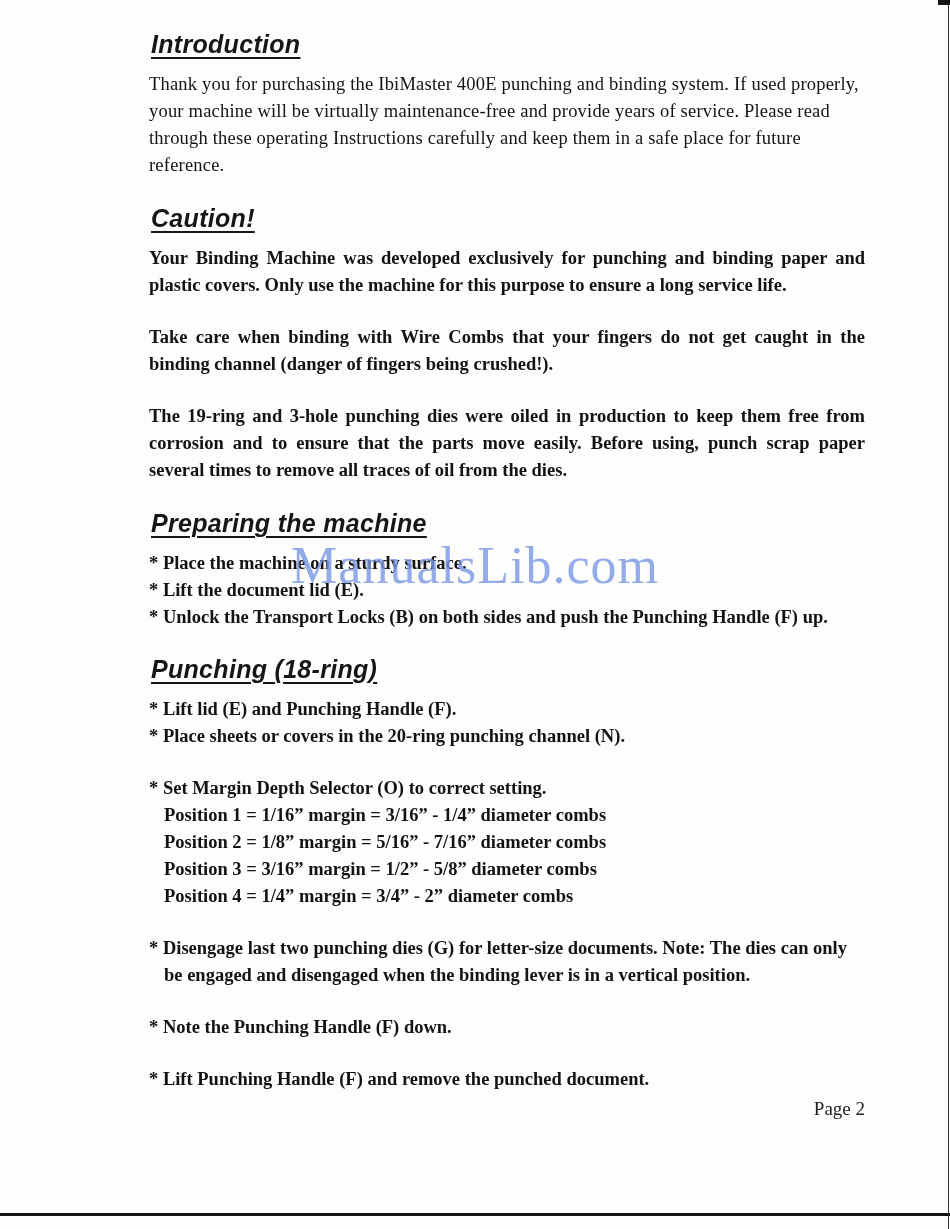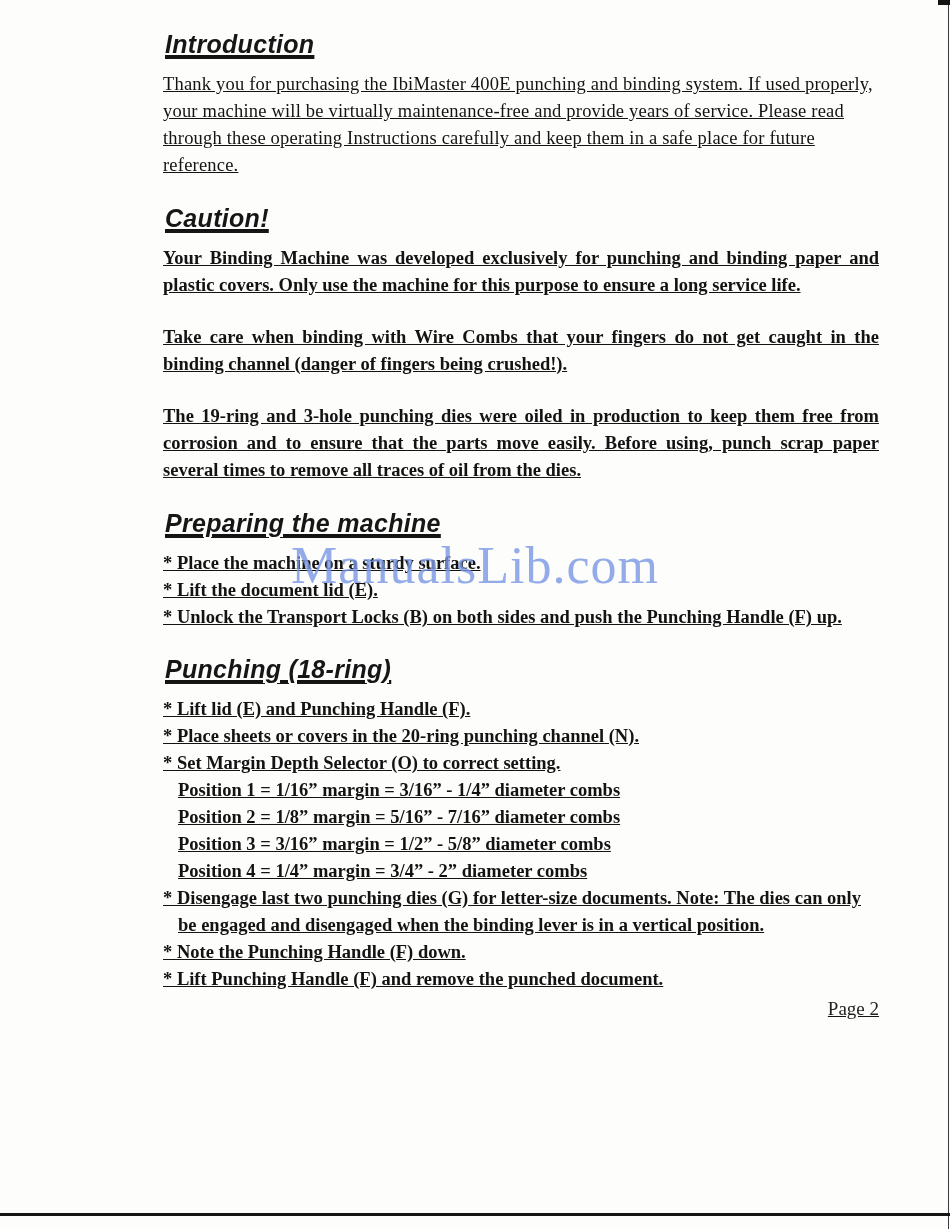--- a/index.html
+++ b/index.html
@@ -13,23 +13,22 @@
     position: relative;
     width: 950px;
     height: 1229px;
     background: #fdfdfc;
     overflow: hidden;
     color: #131313;
   }
   .content {
     position: absolute;
     top: 26px;
-    left: 163px;
+    left: 149px;
     width: 716px;
-    text-decoration: underline;
   }
   .heading {
     font-family: "Liberation Sans", sans-serif;
     font-style: italic;
     font-weight: 700;
     font-size: 25px;
     letter-spacing: 0.3px;
     text-decoration: underline;
     text-decoration-thickness: 2px;
     text-underline-offset: 4px;
@@ -43,21 +42,21 @@
     line-height: 27px;
     margin-bottom: 25px;
   }
   .line {
     font-size: 18.5px;
     line-height: 27px;
   }
   .regular { font-weight: 400; letter-spacing: 0.2px; }
   .bold { font-weight: 700; }
   .justify { text-align: justify; }
-  .gap { }
+  .gap { margin-top: 25px; }
   .indent { padding-left: 15px; }
   .hang { padding-left: 15px; text-indent: -15px; }
   .footer {
     font-size: 19px;
     text-align: right;
     margin-top: 5px;
     color: #222;
   }
   .watermark {
     position: absolute;

